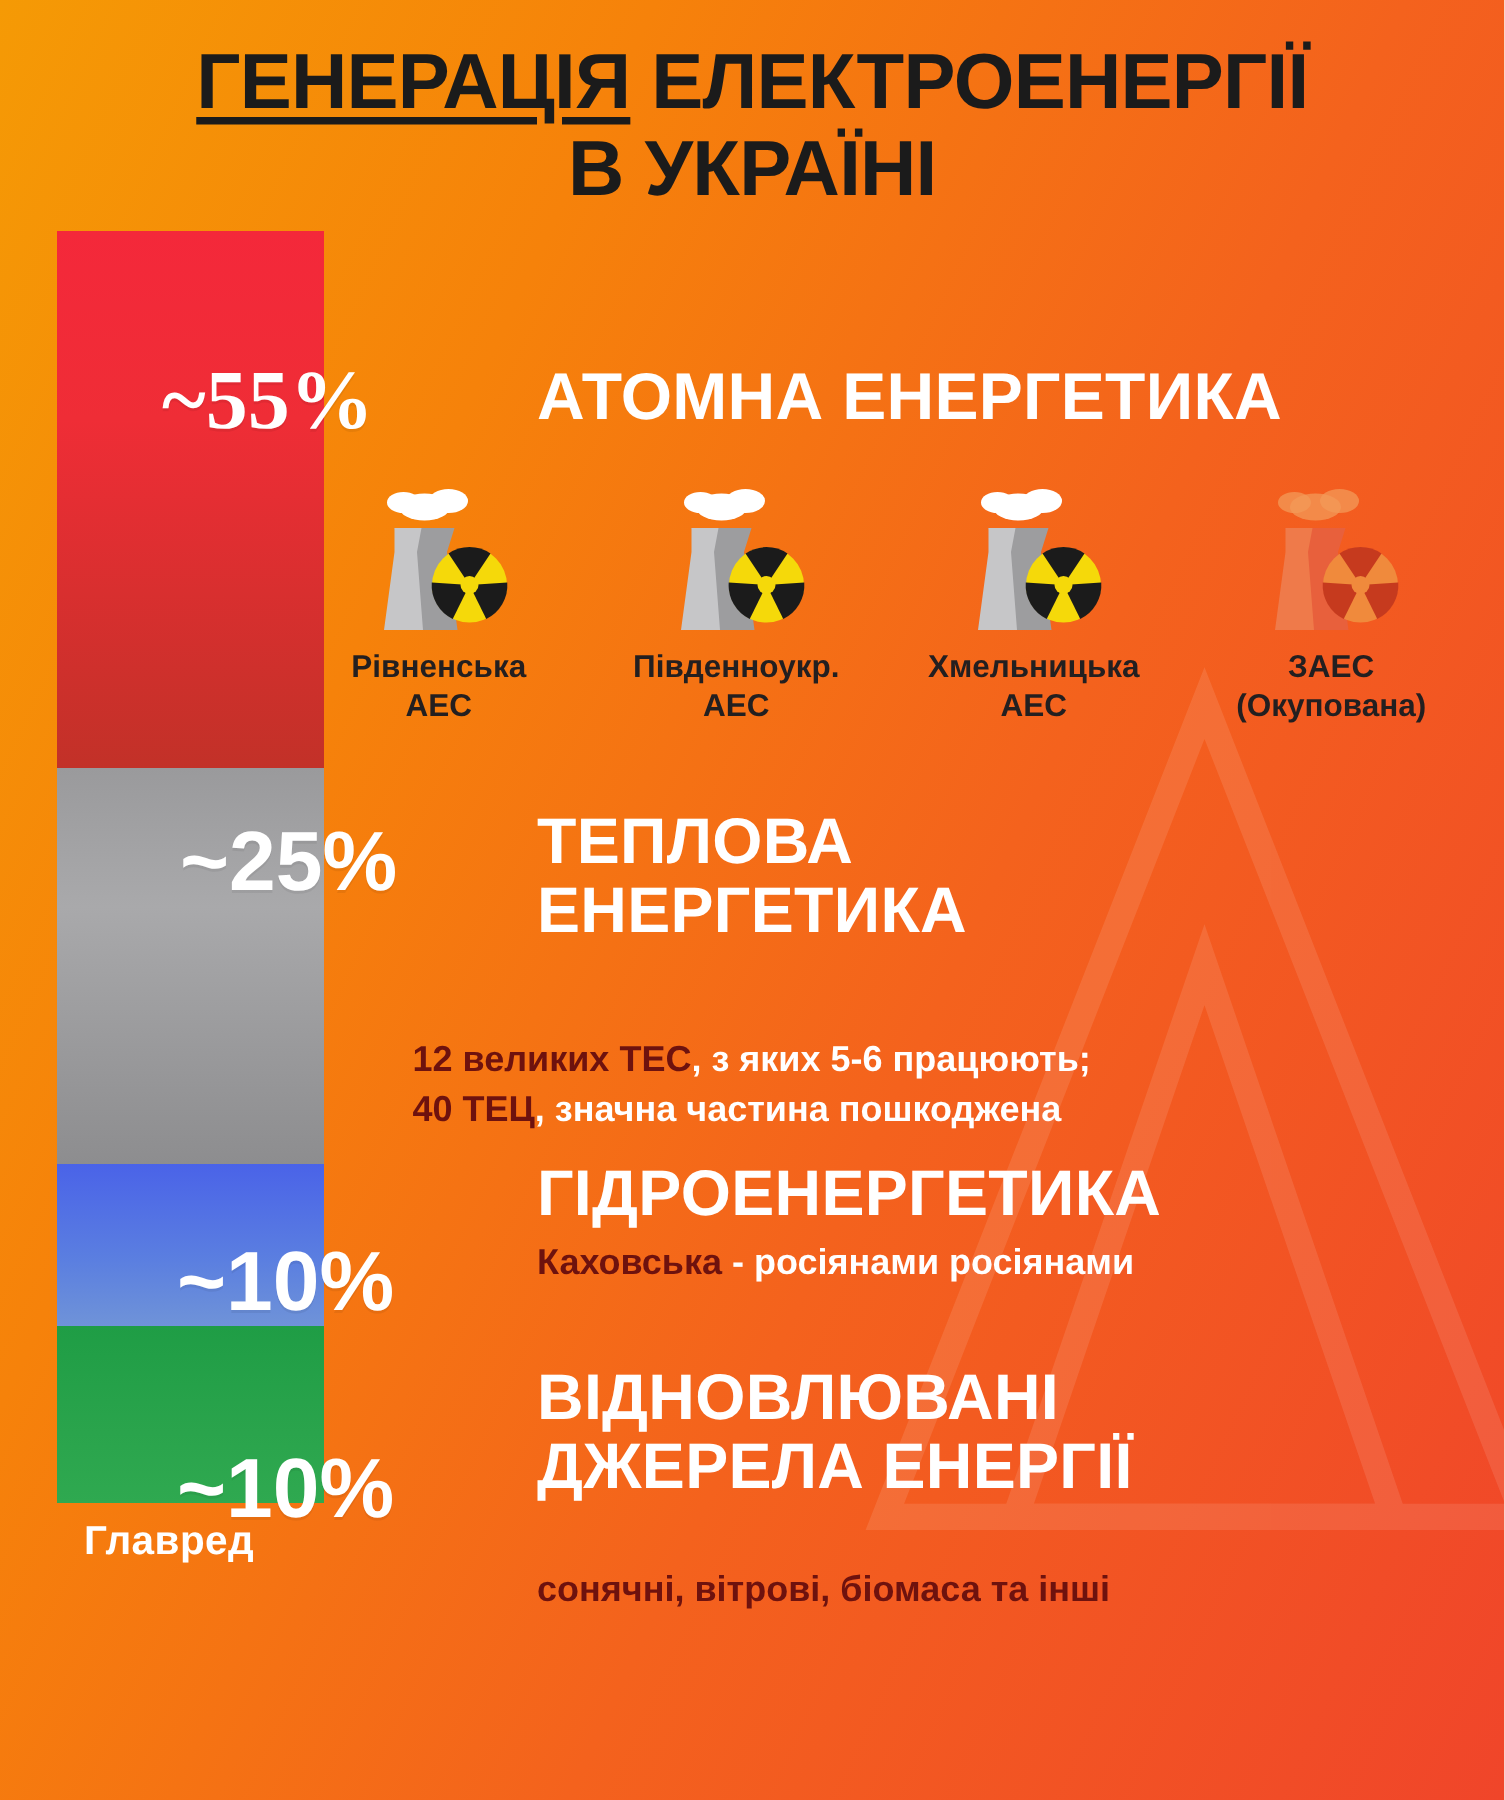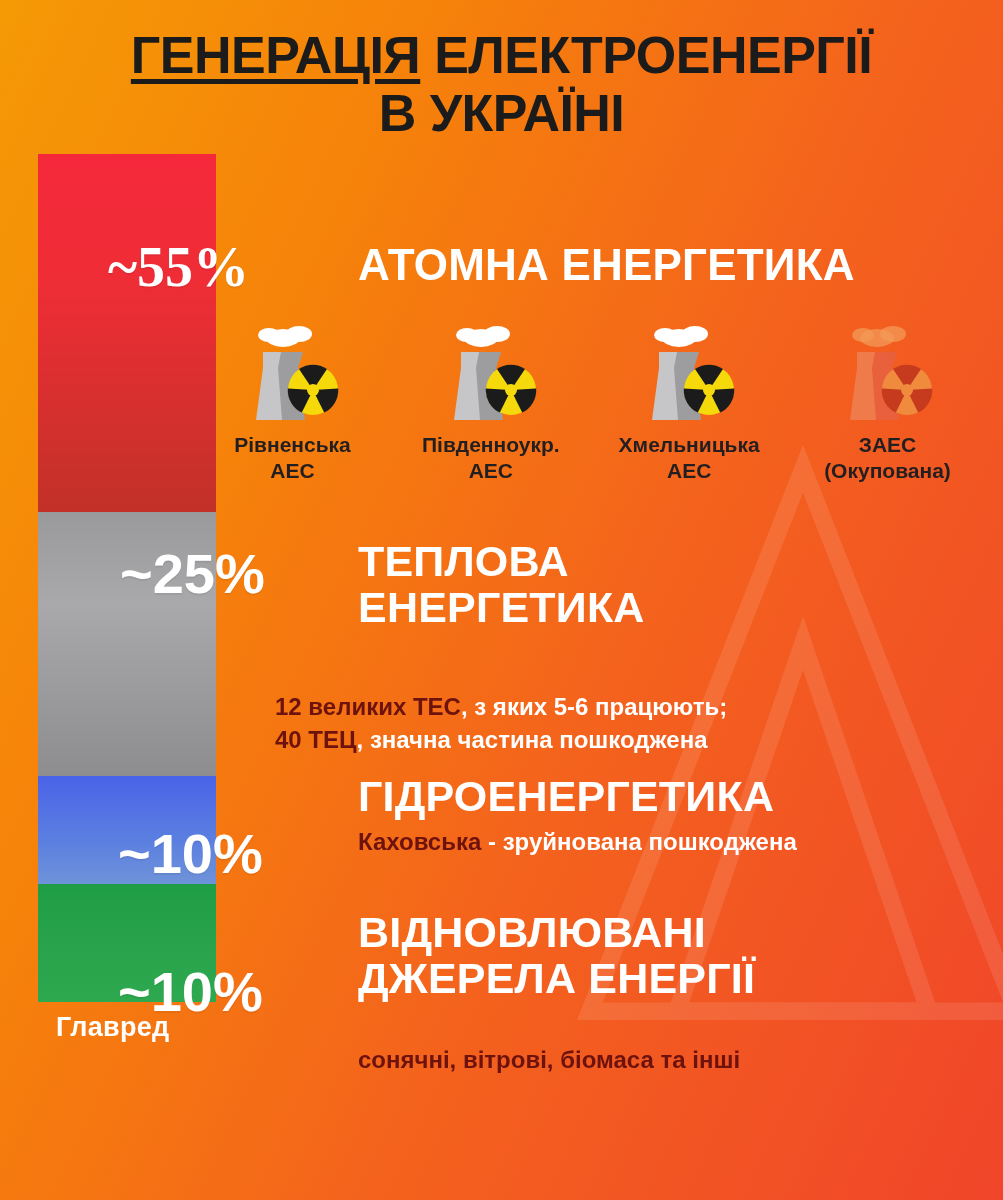--- a/index.html
+++ b/index.html
@@ -347,21 +347,21 @@
         <div class="sub thermal-sub">
           <div><span class="dark">12 великих ТЕС</span><span>, з яких 5-6 працюють;</span></div>
           <div><span class="dark">40 ТЕЦ</span><span>, значна частина пошкоджена</span></div>
         </div>
       </div>
 
       <div class="row">
         <div class="pct hydro-pct">~10%</div>
         <div class="row-head hydro-head">ГІДРОЕНЕРГЕТИКА</div>
         <div class="sub hydro-sub">
-          <div><span class="dark">Каховська</span><span> - зруйнована пошкоджена</span></div>
+          <div><span class="dark">Каховська</span><span> - росіянами росіянами</span></div>
         </div>
       </div>
 
       <div class="row">
         <div class="pct renew-pct">~10%</div>
         <div class="row-head renew-head">
           <div>ВІДНОВЛЮВАНІ</div>
           <div>ДЖЕРЕЛА ЕНЕРГІЇ</div>
         </div>
         <div class="sub renew-sub">сонячні, вітрові, біомаса та інші</div>

